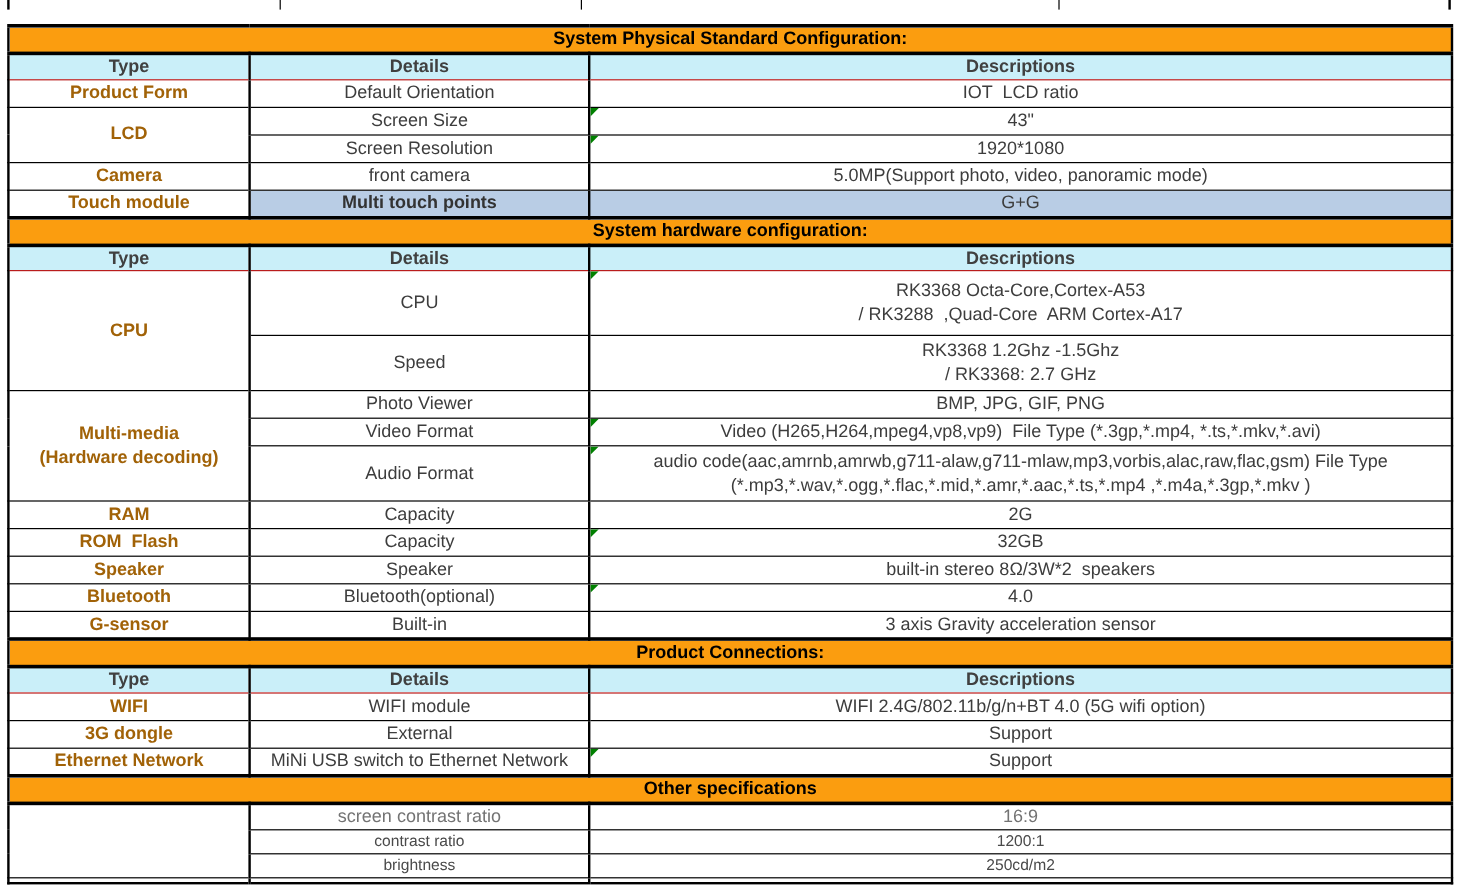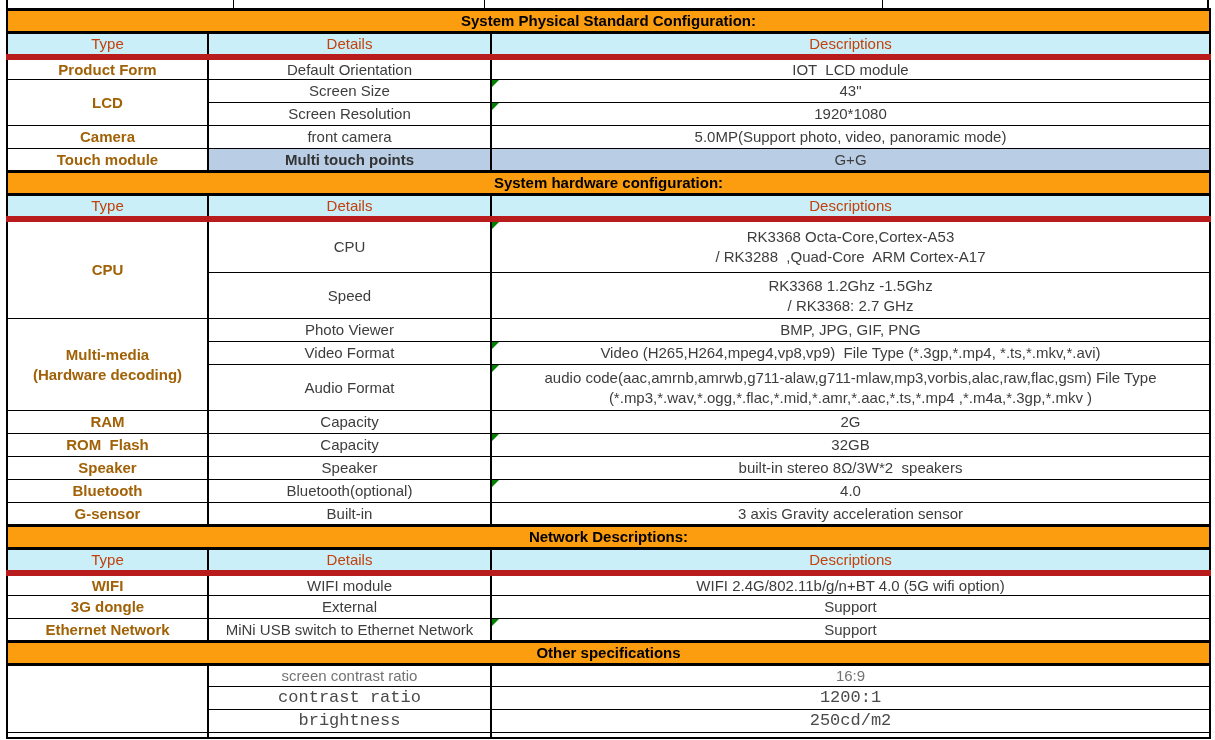--- a/index.html
+++ b/index.html
@@ -14,54 +14,55 @@
   .strip .v1 { left:6px; width:2px; }
   .strip .v2 { left:233px; }
   .strip .v3 { left:484px; }
   .strip .v4 { left:882px; }
   .strip .v5 { left:1207px; width:2px; }
 
   table.spec {
     border-collapse:collapse; table-layout:fixed;
     width:1203px; margin-left:6px;
     border:2px solid #000;
+    margin-top:12px;
   }
   td {
     border:1px solid #000;
     padding:0 3px;
     text-align:center; vertical-align:middle;
     font-size:15px; color:#3d3d3d; line-height:1.3;
     height:23px; overflow:hidden;
   }
   td.c-det, td.c-desc { border-left:2px solid #000; }
 
   tr.title td {
     background:#FB9D0F; color:#000; font-weight:bold;
     border-top:3px solid #000; border-bottom:3px solid #000;
     height:23px; font-size:15px;
   }
   tr.head td {
-    background:#CAEFF9; color:#c2410c; font-weight:normal;
-    border-bottom:6px solid #b91c1c; height:21px;
+    background:#CAEFF9; color:#404040; font-weight:bold;
+    border-bottom:1px solid #b91c1c; height:21px;
   }
   td.type { font-weight:bold; color:#a16207; }
   td.hl { background:#B9CDE5; }
   td.hl-b { font-weight:bold; color:#333; }
 
   td.flag { position:relative; }
   .corner {
     position:absolute; top:0; left:0; width:0; height:0;
     border-top:7px solid #008000; border-right:7px solid transparent;
   }
   .pre { white-space:pre-wrap; }
 
   tr.h54 td { height:54px; }
   tr.h46 td { height:46px; }
   tr.other1 td { height:22px; color:#737373; }
-  tr.small td { font-size:17px; height:20px; color:#4a4a4a;font-family:Liberation Mono, monospace; }
+  tr.small td { font-size:13px; height:20px; color:#4a4a4a; }
   tr.stub td { height:5px; border-bottom:none; }
 </style>
 </head>
 <body>
 
 <div class="strip">
   <i class="v1"></i>
   <i class="v2"></i>
   <i class="v3"></i>
   <i class="v4"></i>
@@ -80,21 +81,21 @@
     <td colspan="3">System Physical Standard Configuration:</td>
   </tr>
   <tr class="head">
     <td class="c-type">Type</td>
     <td class="c-det">Details</td>
     <td class="c-desc">Descriptions</td>
   </tr>
   <tr>
     <td class="c-type type"><span class="pre">Product Form</span></td>
     <td class="c-det"><span class="pre">Default Orientation</span></td>
-    <td class="c-desc"><span class="pre">IOT  LCD module</span></td>
+    <td class="c-desc"><span class="pre">IOT  LCD ratio</span></td>
   </tr>
   <tr>
     <td class="c-type type" rowspan="2"><span class="pre">LCD</span></td>
     <td class="c-det"><span class="pre">Screen Size</span></td>
     <td class="c-desc flag"><span class="corner"></span><span class="pre">43"</span></td>
   </tr>
   <tr>
     <td class="c-det"><span class="pre">Screen Resolution</span></td>
     <td class="c-desc flag"><span class="corner"></span><span class="pre">1920*1080</span></td>
   </tr>
@@ -173,21 +174,21 @@
     <td class="c-det"><span class="pre">Bluetooth(optional)</span></td>
     <td class="c-desc flag"><span class="corner"></span><span class="pre">4.0</span></td>
   </tr>
   <tr>
     <td class="c-type type"><span class="pre">G-sensor</span></td>
     <td class="c-det"><span class="pre">Built-in</span></td>
     <td class="c-desc"><span class="pre">3 axis Gravity acceleration sensor</span></td>
   </tr>
 
   <tr class="title">
-    <td colspan="3">Network Descriptions:</td>
+    <td colspan="3">Product Connections:</td>
   </tr>
   <tr class="head">
     <td class="c-type">Type</td>
     <td class="c-det">Details</td>
     <td class="c-desc">Descriptions</td>
   </tr>
   <tr>
     <td class="c-type type"><span class="pre">WIFI</span></td>
     <td class="c-det"><span class="pre">WIFI module</span></td>
     <td class="c-desc"><span class="pre">WIFI 2.4G/802.11b/g/n+BT 4.0 (5G wifi option)</span></td>

